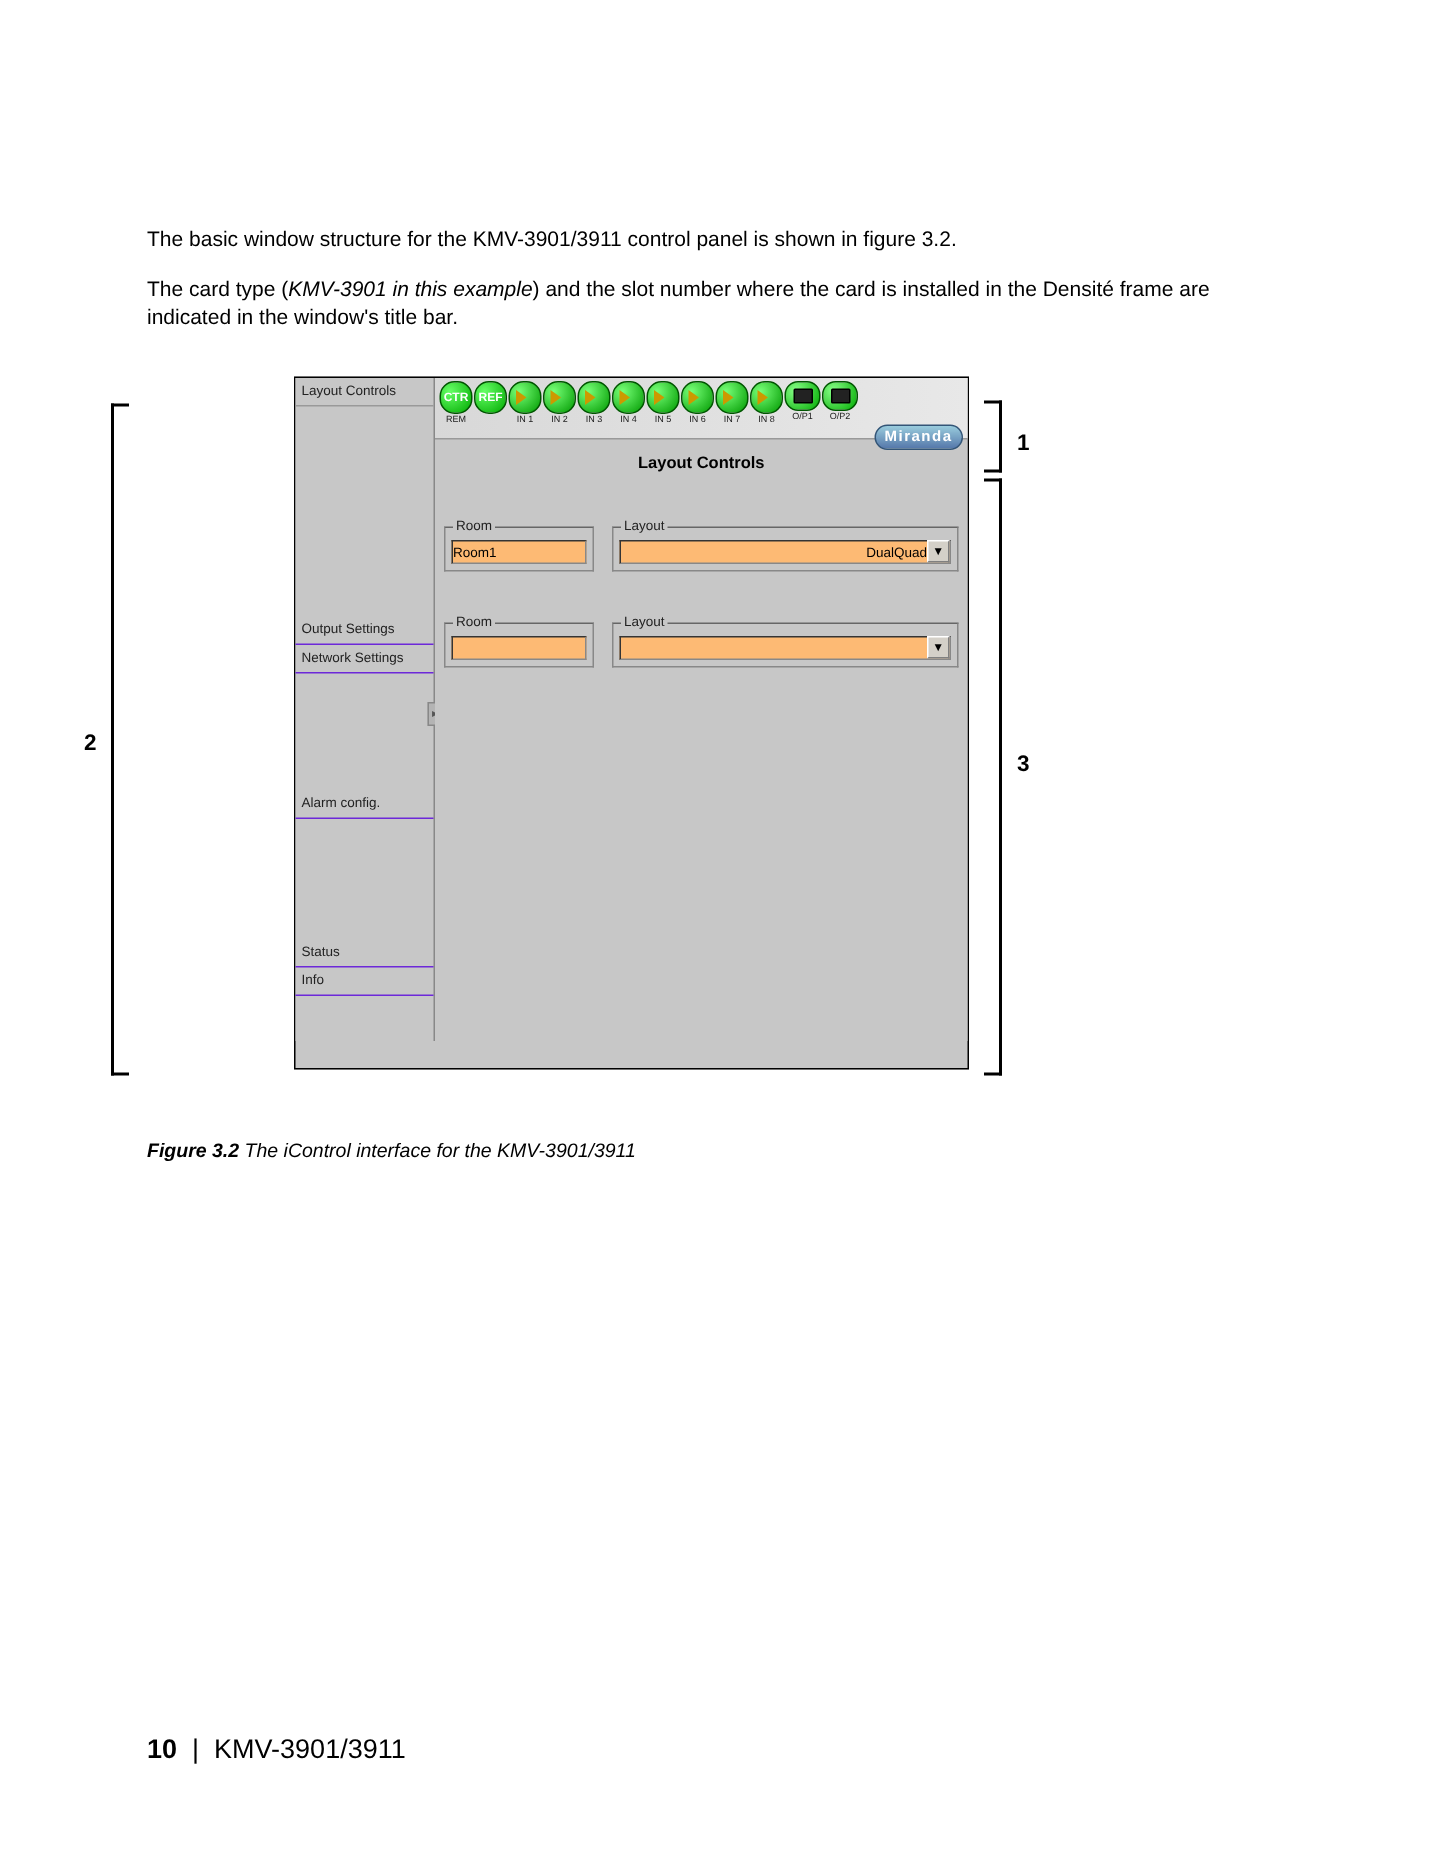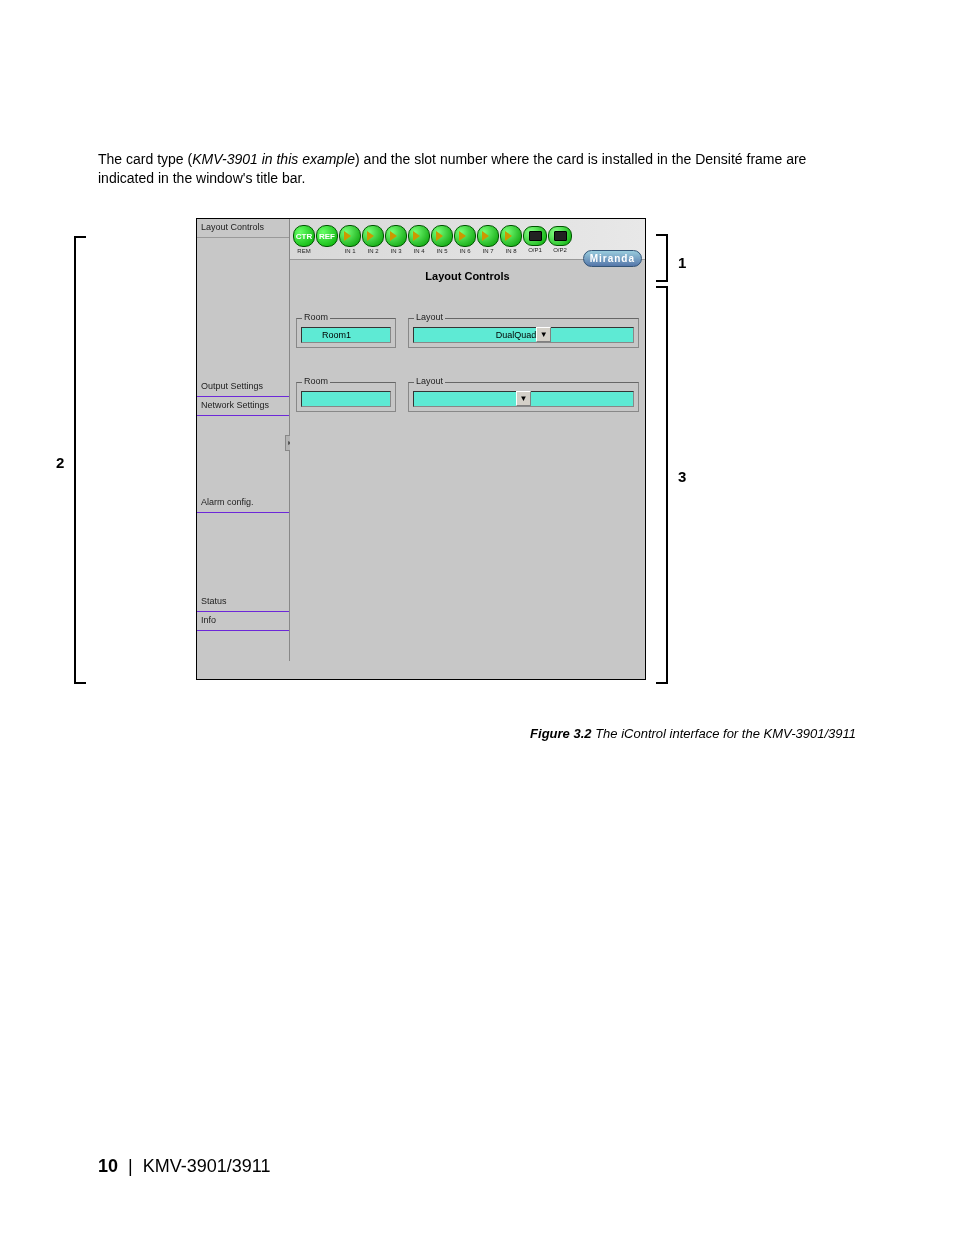--- a/index.html
+++ b/index.html
@@ -41,21 +41,20 @@
   }
   .bracket {
     position: absolute;
     border-color: #000;
     border-style: solid;
     border-width: 0;
   }
   .figure-caption {
     font-size: 13px;
     margin-top: 8px;
-    text-align: right;
   }
   .figure-caption .fig-label { font-weight: bold; font-style: italic; }
   .figure-caption .fig-text { font-style: italic; }
 
   
   .app-window {
     position: absolute;
     left: 98px; 
     top: 0;
     width: 448px;
@@ -125,21 +124,21 @@
   .main {
     flex: 1;
     background: #c7c7c7;
     position: relative;
   }
   .iconbar {
     height: 38px;
     background: linear-gradient(to right, #d8d8d8, #e8e8e8);
     border-bottom: 1px solid #999;
     display:flex;
-    align-items:center;
+    align-items:flex-start;
     padding: 2px 3px 0 3px;
     gap: 1px;
     position: relative;
   }
   .sig-icon {
     width: 20px; height: 20px;
     border-radius: 10px;
     display:flex; align-items:center; justify-content:center;
     color:#fff;
     font-size: 8px;
@@ -198,27 +197,27 @@
     position:absolute; top:-7px; left:5px;
     background:#c7c7c7;
     padding: 0 2px;
     font-size: 9px;
     color:#222;
   }
   .fs input, .fs .combo {
     width: 100%;
     height: 16px;
     border: 1px inset #888;
-    background: #5eead4;
+    background: #fdba74;
     font-size: 9px;
-    padding: 0 20px;
+    padding: 0 0;
     box-sizing: border-box;
   }
   .combo {
-    display:flex; align-items:center; justify-content:center;
+    display:flex; align-items:center; justify-content:flex-end;
   }
   .combo-arrow {
     width: 13px; height: 13px;
     background:#d4d0c8;
     border: 1px solid #808080;
     border-top-color:#fff; border-left-color:#fff;
     display:flex; align-items:center; justify-content:center;
     font-size:8px;
   }
   .room-fs { width: 90px; }
@@ -231,20 +230,21 @@
     font-size: 18px;
   }
   .footer .pgnum { font-weight:bold; }
 </style>
 </head>
 <body>
 
 <div class="page">
 
 
+  <div class="body-text">The basic window structure for the KMV-3901/3911 control panel is shown in figure 3.2.</div>
 
   <div class="body-text">
     <span>The card type (</span><span class="italic">KMV-3901 in this example</span><span>) and the slot number where the card is installed in the Densité frame are indicated in the window's title bar.</span>
   </div>
 
   <div class="figure-wrap">
 
     <div class="callout" style="left:-42px; top:236px;">2</div>
     <div class="callout" style="left:580px; top:36px;">1</div>
     <div class="callout" style="left:580px; top:250px;">3</div>

